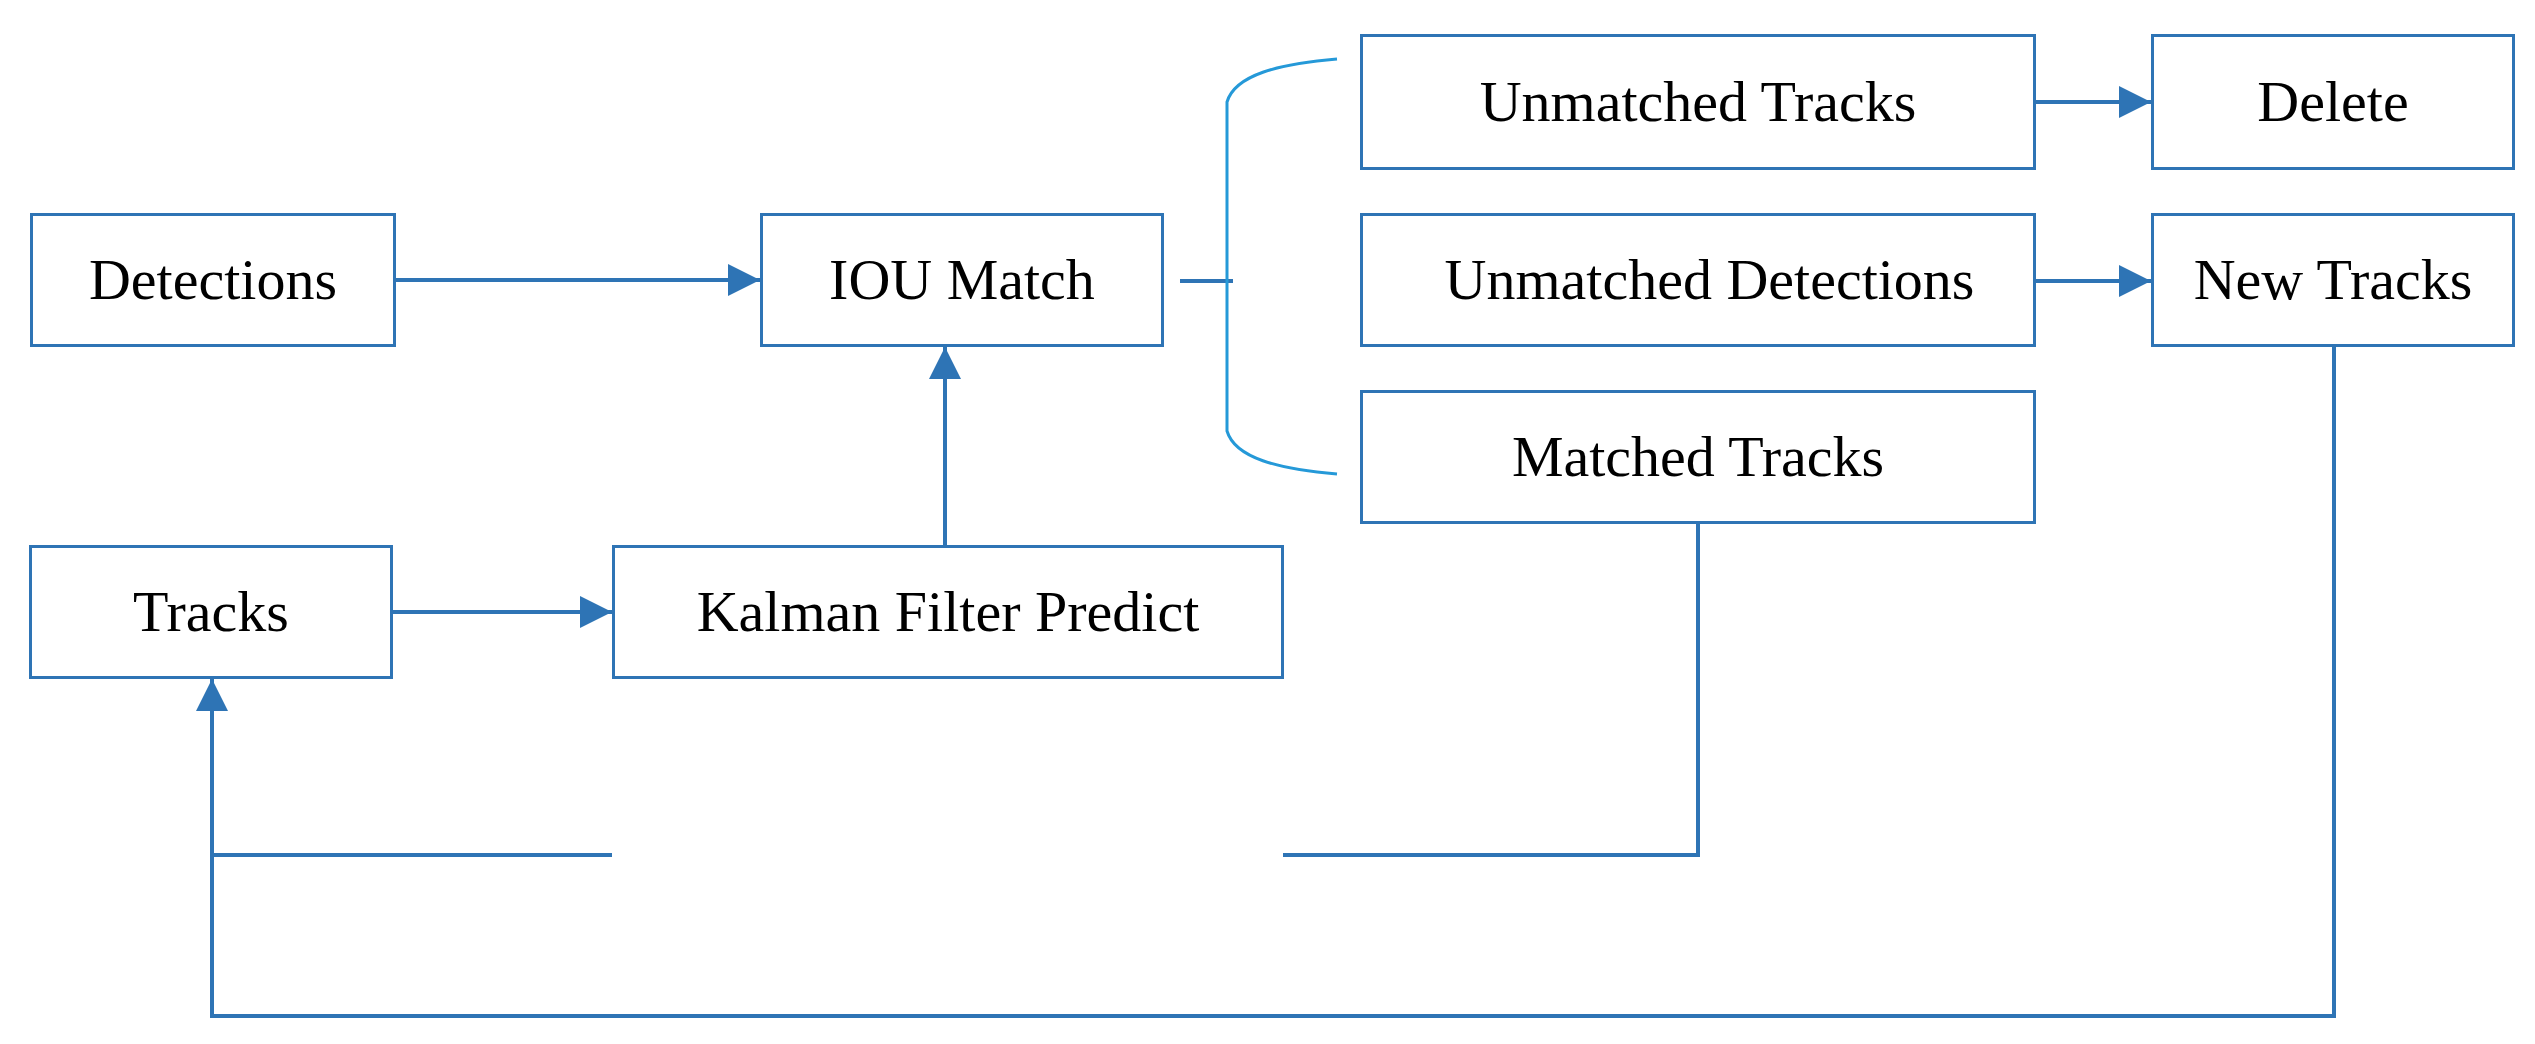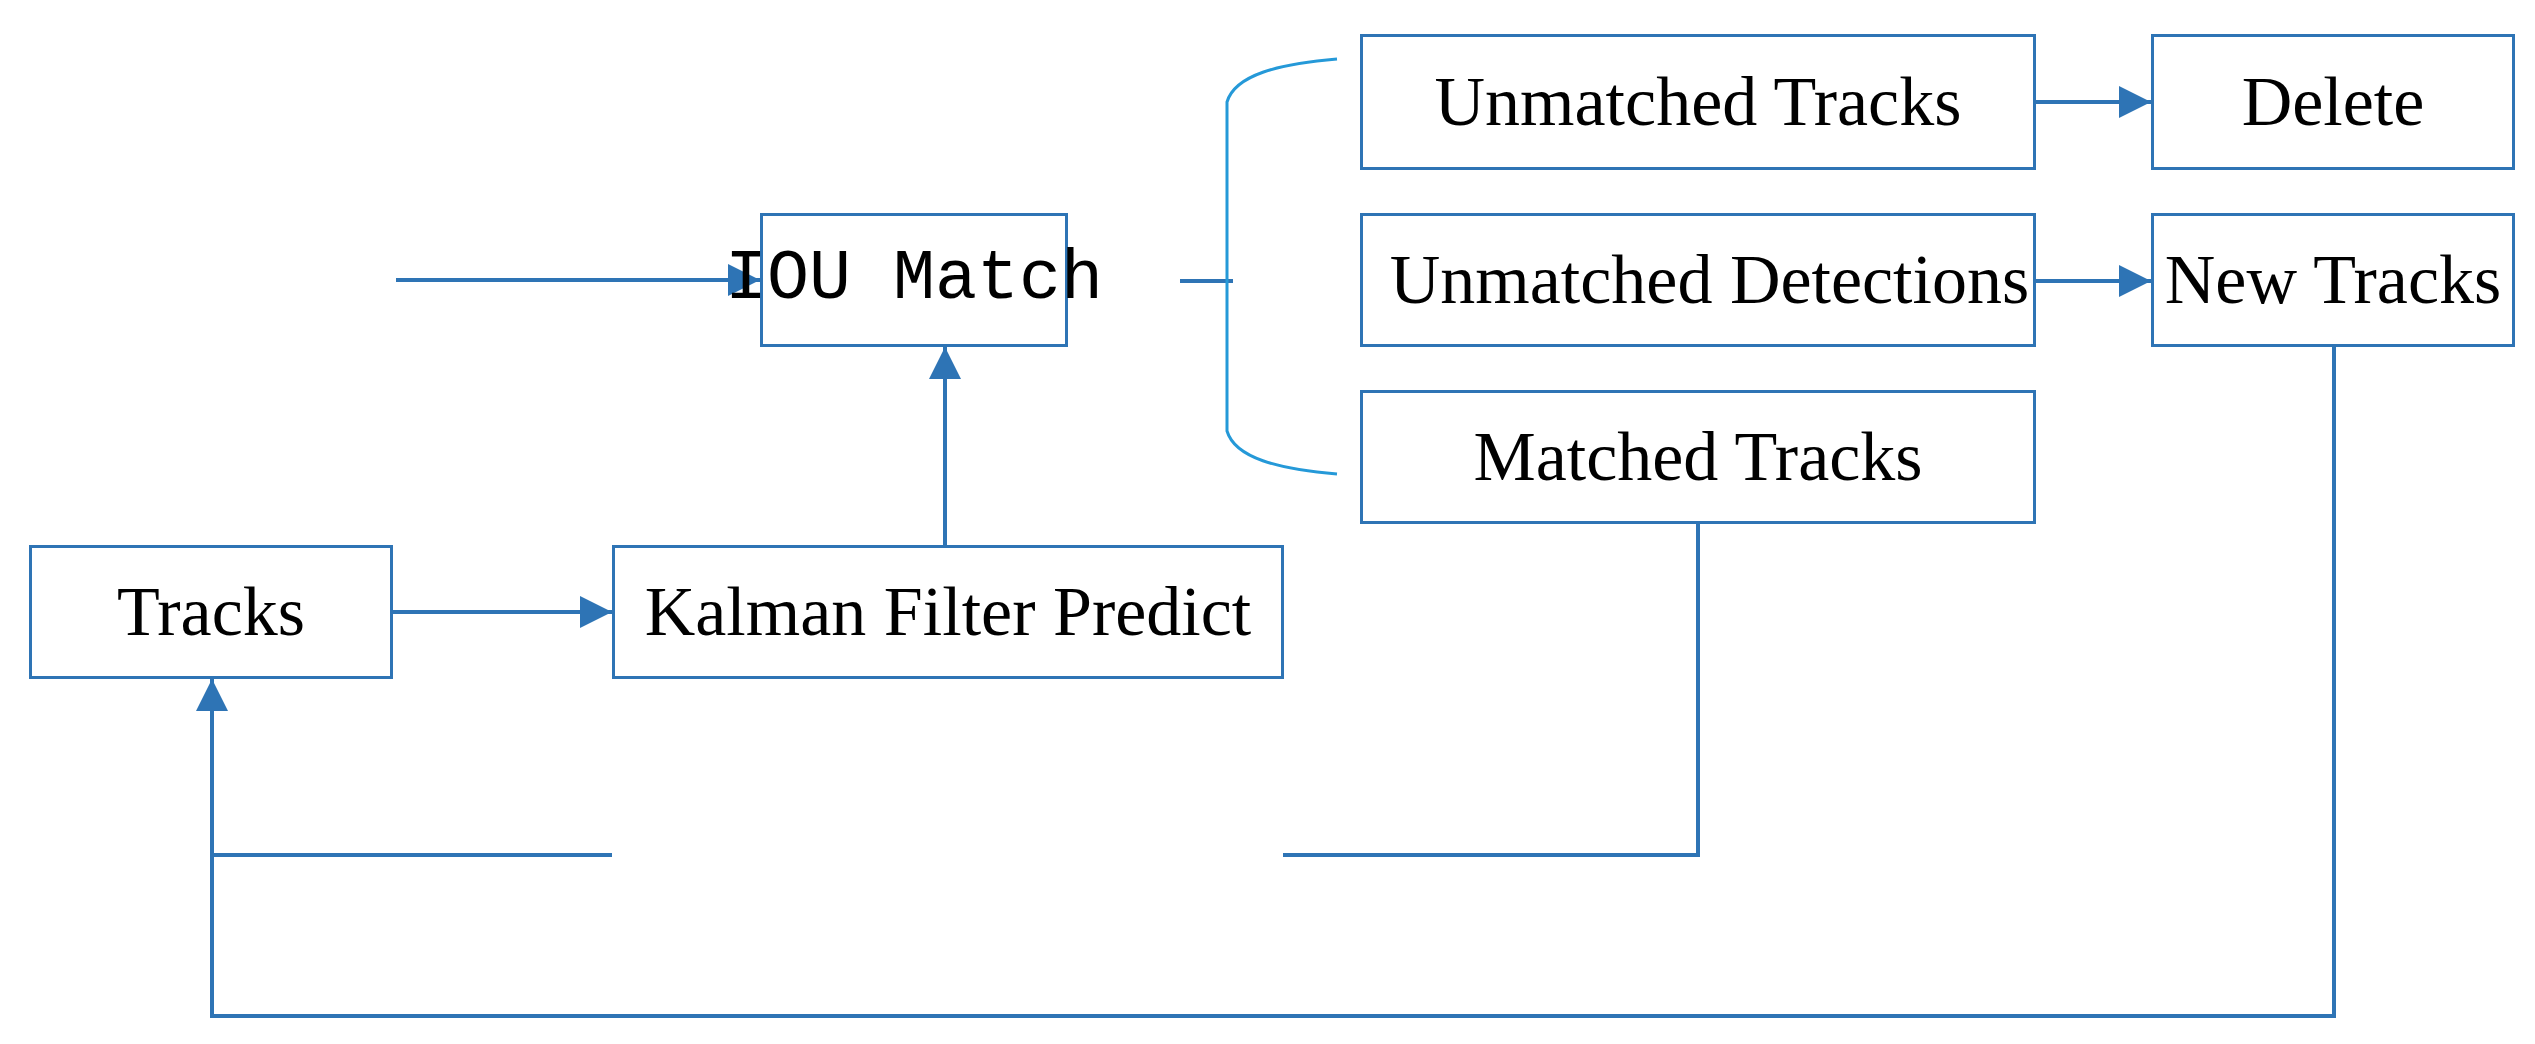--- a/index.html
+++ b/index.html
@@ -44,27 +44,27 @@
   }
   .node {
     position: absolute;
     box-sizing: border-box;
     border: 3px solid var(--accent);
     background: var(--box-fill);
     display: flex;
     align-items: center;
     justify-content: center;
     color: var(--text);
-    font-size: 70px;
+    font-size: 58px;
     line-height: 1;
     white-space: nowrap;
   }
   
   .n-detections           { left: 30px;   top: 213px; width: 366px; height: 134px; }
-  .n-iou-match            { left: 760px;  top: 213px; width: 308px; height: 134px; font-family: Liberation Mono, monospace; }
+  .n-iou-match            { left: 760px;  top: 213px; width: 404px; height: 134px; }
   .n-unmatched-tracks     { left: 1360px; top: 34px;  width: 676px; height: 136px; }
   .n-delete               { left: 2151px; top: 34px;  width: 364px; height: 136px; }
   .n-unmatched-detections { left: 1360px; top: 213px; width: 676px; height: 134px; padding-left: 23px; }
   .n-new-tracks           { left: 2151px; top: 213px; width: 364px; height: 134px; }
   .n-matched-tracks       { left: 1360px; top: 390px; width: 676px; height: 134px; }
   .n-tracks               { left: 29px;   top: 545px; width: 364px; height: 134px; }
   .n-kalman-predict       { left: 612px;  top: 545px; width: 672px; height: 134px; }
   .n-kalman-update        { left: 612px;  top: 789px; width: 668px; height: 133px; }
 </style>
 </head>
@@ -93,20 +93,23 @@
 
     <path class="edge" d="M 2036 281 H 2151" marker-end="url(#arrow)"></path>
 
     <path class="edge" d="M 1698 524 V 855 H 1283"></path>
 
     <path class="edge" d="M 612 855 H 212"></path>
 
     <path class="edge" d="M 2334 347 V 1016 H 212 V 679" marker-end="url(#arrow)"></path>
   </svg>
 
+  <div class="node n-detections">
+    <span>Detections</span>
+  </div>
 
   <div class="node n-iou-match">
     <span>IOU Match</span>
   </div>
 
   <div class="node n-unmatched-tracks">
     <span>Unmatched Tracks</span>
   </div>
 
   <div class="node n-delete">

